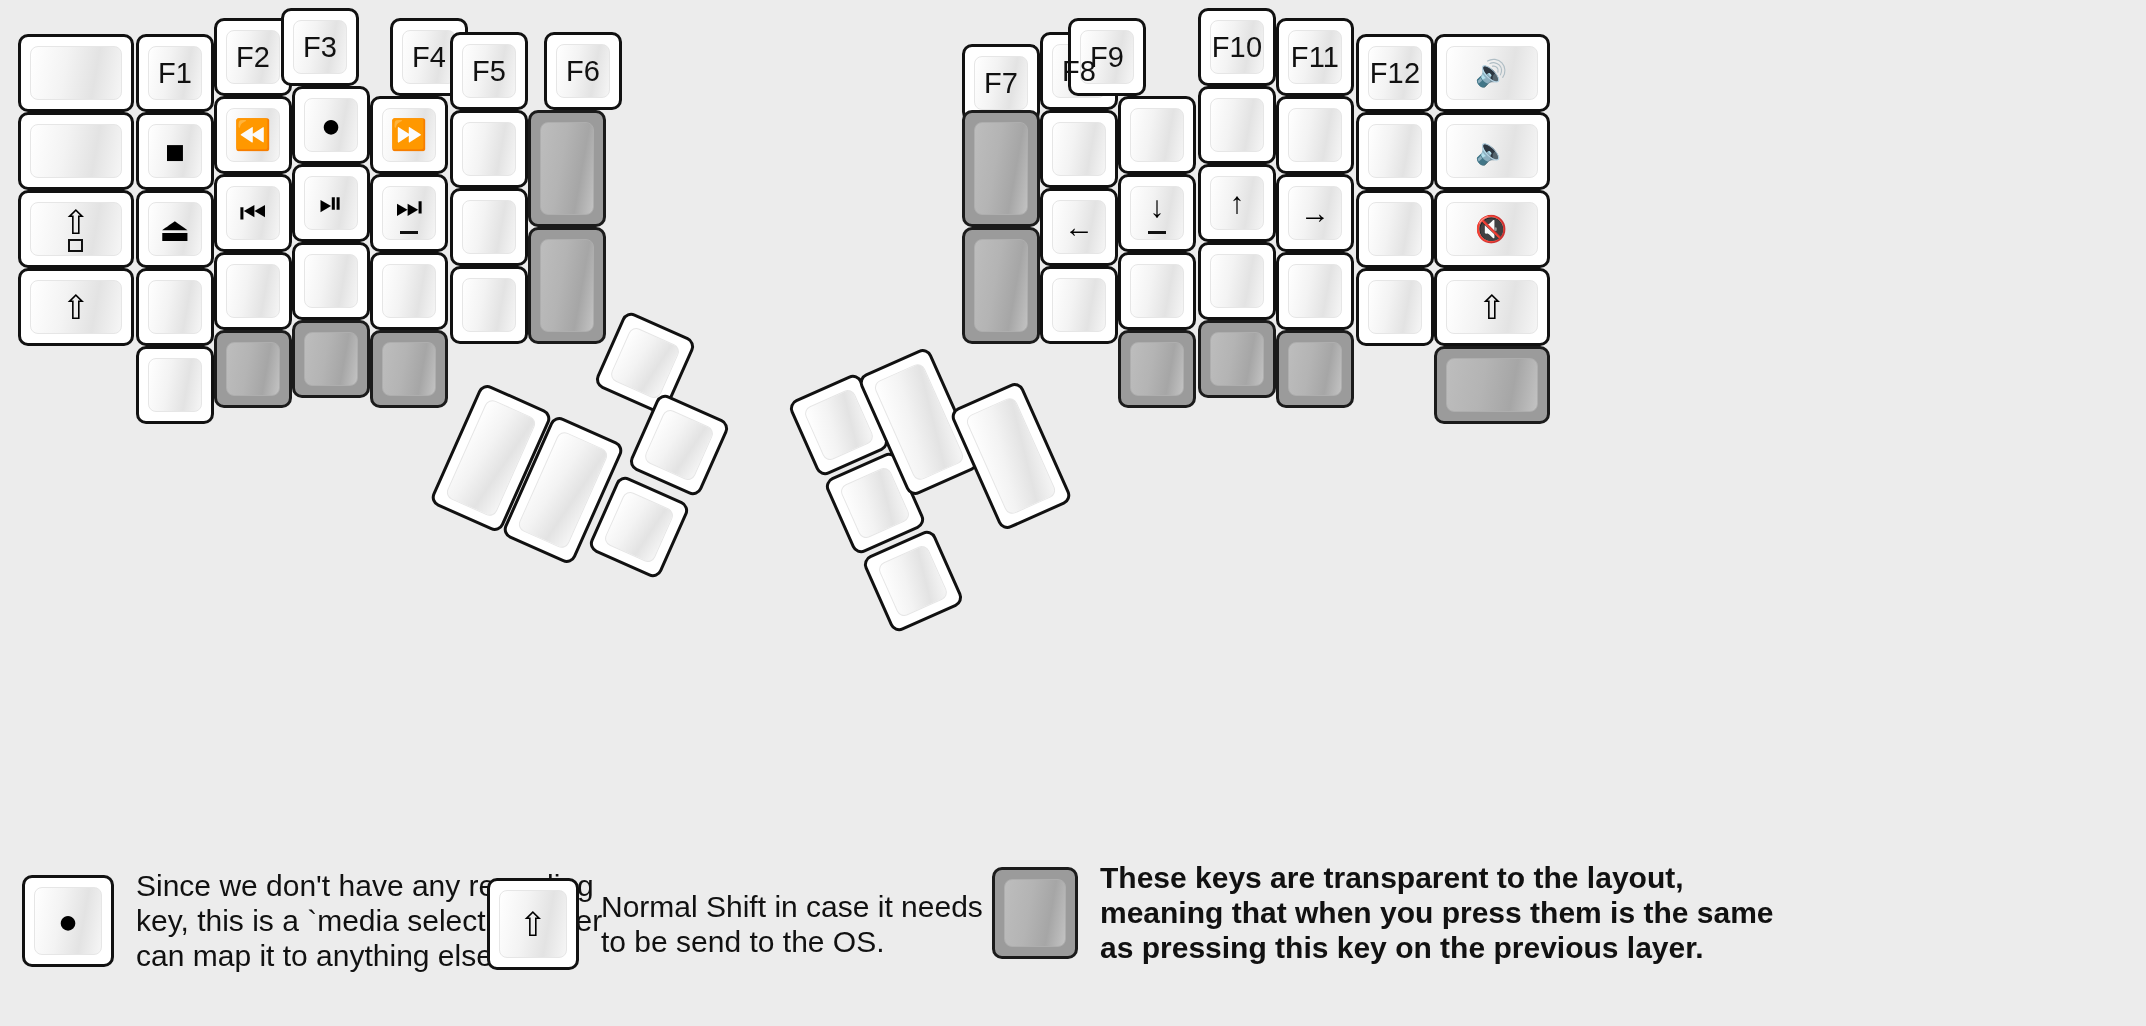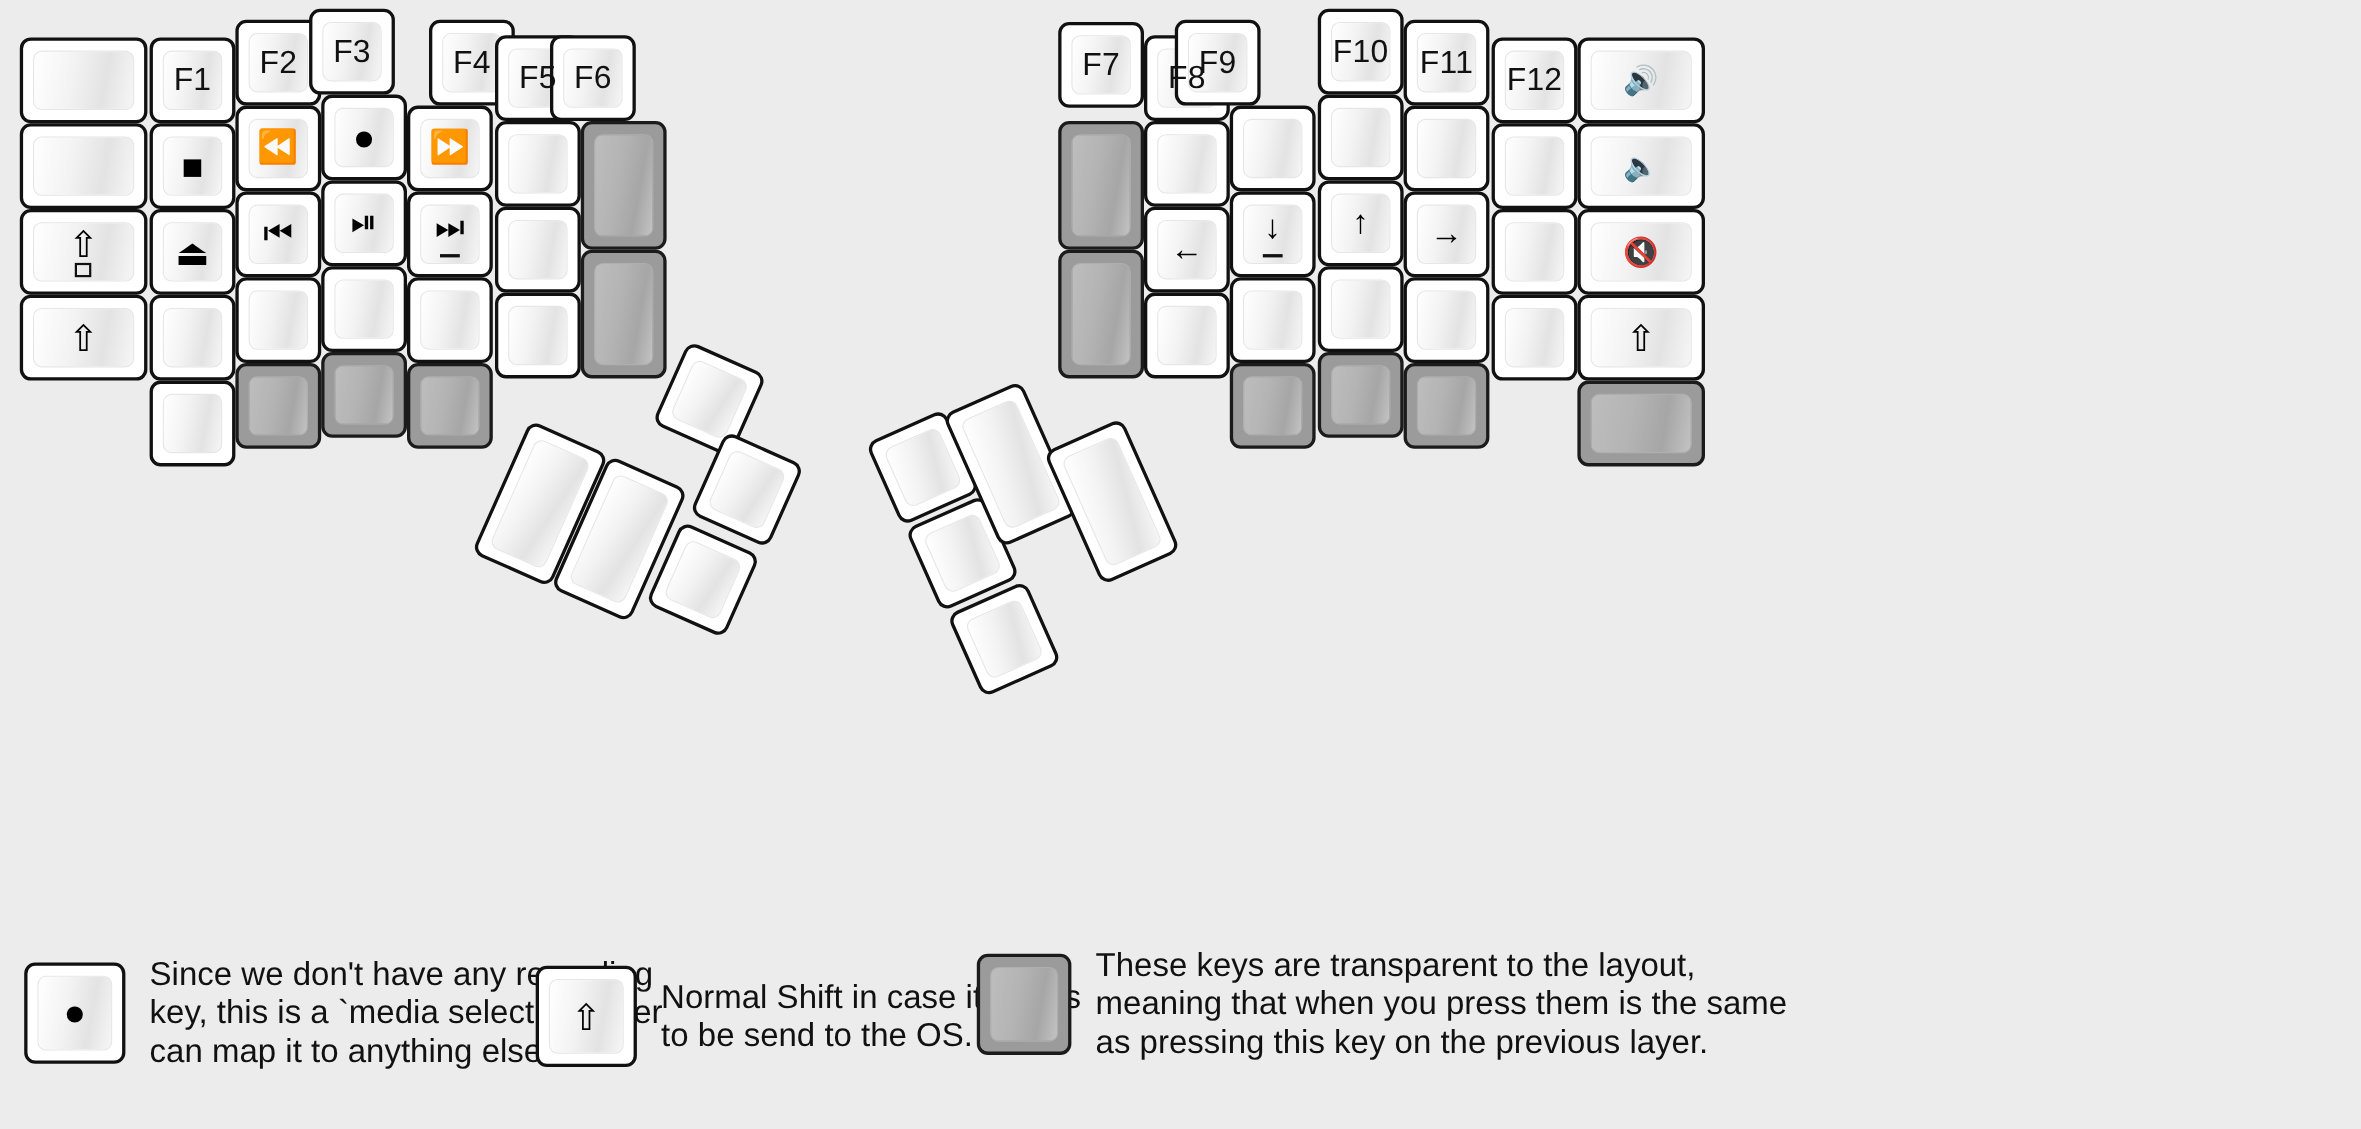--- a/index.html
+++ b/index.html
@@ -64,21 +64,21 @@
   #legend{position:absolute;left:0;top:860px;width:2146px;height:166px;}
   .leg{position:absolute;display:flex;align-items:center;}
   .leg .legkey{
     position:relative;width:92px;height:92px;flex:0 0 auto;
   }
   .leg .legtext{
     margin-left:22px;font-size:30px;line-height:1.17;color:#111;white-space:pre-line;
   }
   #leg1{left:22px;top:8px;}
   #leg2{left:487px;top:18px;}
-  #leg3{left:888px;top:0px;}
+  #leg3{left:992px;top:0px;font-weight:bold;}
   #leg3 .legkey{width:86px;height:92px;}
 </style>
 </head>
 <body>
 
 <div id="stage">
   <div id="title">fn Layer</div>
   <div id="keys">
       <div class="key" style="left: 18px; top: 34px; width: 116px; height: 78px;">
         <div class="cap">
@@ -239,36 +239,36 @@
       <div class="key" style="left: 450px; top: 188px; width: 78px; height: 78px;">
         <div class="cap">
           <span class="lbl"></span>
         </div>
       </div>
       <div class="key" style="left: 450px; top: 266px; width: 78px; height: 78px;">
         <div class="cap">
           <span class="lbl"></span>
         </div>
       </div>
-      <div class="key" style="left: 500px; top: 32px; width: 78px; height: 78px;">
+      <div class="key" style="left: 544px; top: 32px; width: 78px; height: 78px;">
         <div class="cap">
           <span class="lbl">F6</span>
         </div>
       </div>
       <div class="key trans" style="left: 528px; top: 110px; width: 78px; height: 117px;">
         <div class="cap">
           <span class="lbl"></span>
         </div>
       </div>
       <div class="key trans" style="left: 528px; top: 227px; width: 78px; height: 117px;">
         <div class="cap">
           <span class="lbl"></span>
         </div>
       </div>
-      <div class="key" style="left: 962px; top: 20px; width: 78px; height: 78px; padding-left: 16px;">
+      <div class="key" style="left: 962px; top: 44px; width: 78px; height: 78px; padding-left: 16px;">
         <div class="cap">
           <span class="lbl">F7</span>
         </div>
       </div>
       <div class="key trans" style="left: 962px; top: 110px; width: 78px; height: 117px;">
         <div class="cap">
           <span class="lbl"></span>
         </div>
       </div>
       <div class="key trans" style="left: 962px; top: 227px; width: 78px; height: 117px;">

